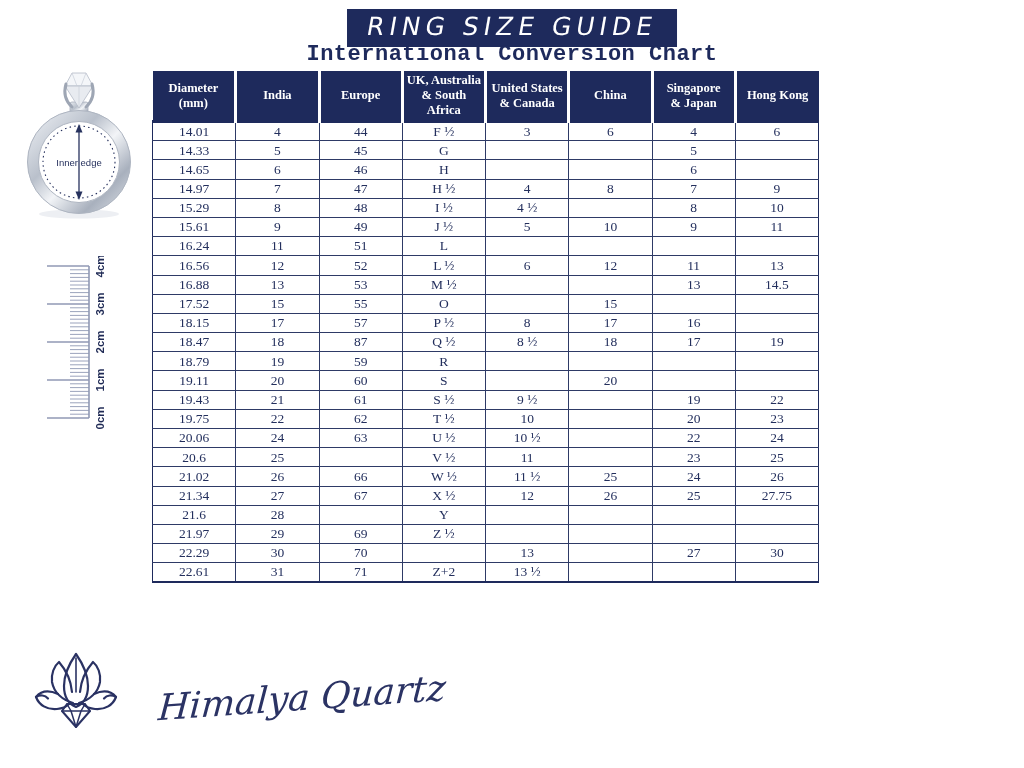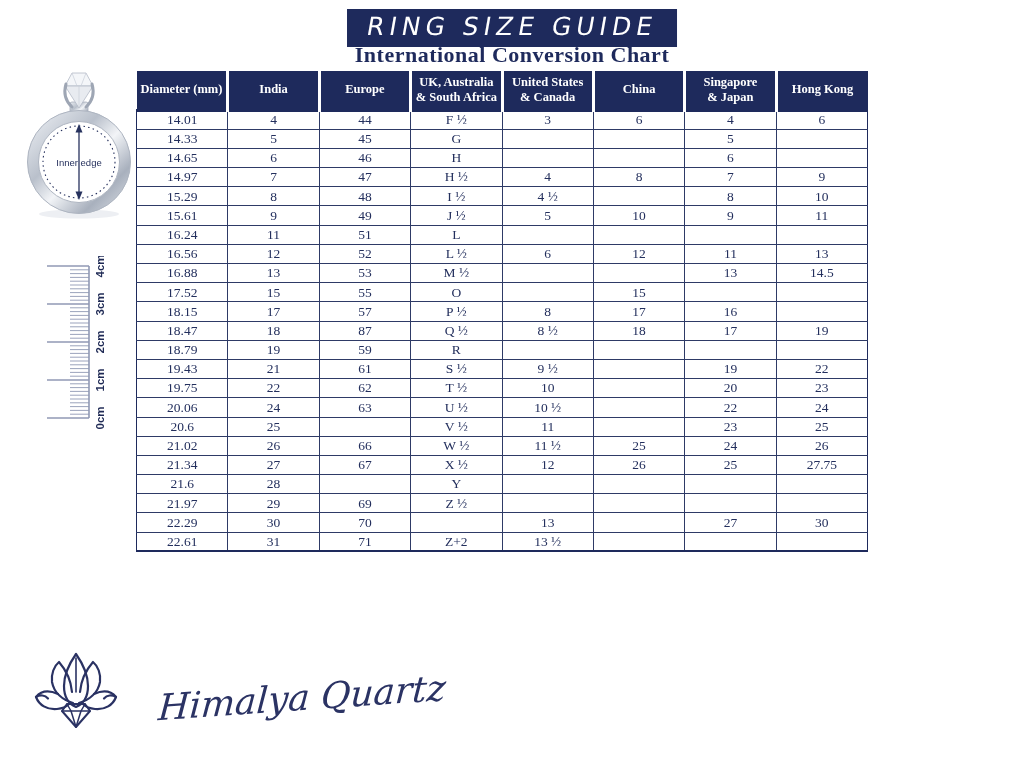--- a/index.html
+++ b/index.html
@@ -21,27 +21,27 @@
     display:inline-block;
     font-family:"DejaVu Sans", sans-serif;
     font-size:25px; letter-spacing:5px; font-weight:400;
     transform:skewX(-10deg);
     white-space:nowrap;
   }
   .subtitle {
     position:absolute; top:42px; left:0; width:100%;
     text-align:center;
     color:#1e2a5c;
-    font-family:Liberation Serif, serif;
+    font-family:Liberation Mono, monospace;
     font-weight:bold; font-size:22px; letter-spacing:0.5px;
   }
 
   
   .table-wrap {
-    position:absolute; left:136px; top:71px; width:732px;
+    position:absolute; left:152px; top:71px; width:667px;
   }
   table { border-collapse:collapse; width:100%; table-layout:fixed; }
   thead th {
     background:#1e2a5c; color:#ffffff;
     font-family:"Liberation Serif", serif;
     font-weight:bold; font-size:12.5px; line-height:1.2;
     height:39px; vertical-align:middle; text-align:center;
     border-left:3px solid #ffffff; border-right:3px solid #ffffff;
     border-top:none; border-bottom:2px solid #1e2a5c;
     white-space:pre-line; padding:2px 0;
@@ -315,20 +315,30 @@
           <td>18.79</td>
           <td>19</td>
           <td>59</td>
           <td>R</td>
           <td></td>
           <td></td>
           <td></td>
           <td></td>
         </tr>
         <tr>
+          <td>19.11</td>
+          <td>20</td>
+          <td>60</td>
+          <td>S</td>
+          <td></td>
+          <td>20</td>
+          <td></td>
+          <td></td>
+        </tr>
+        <tr>
           <td>19.43</td>
           <td>21</td>
           <td>61</td>
           <td>S ½</td>
           <td>9 ½</td>
           <td></td>
           <td>19</td>
           <td>22</td>
         </tr>
         <tr>

